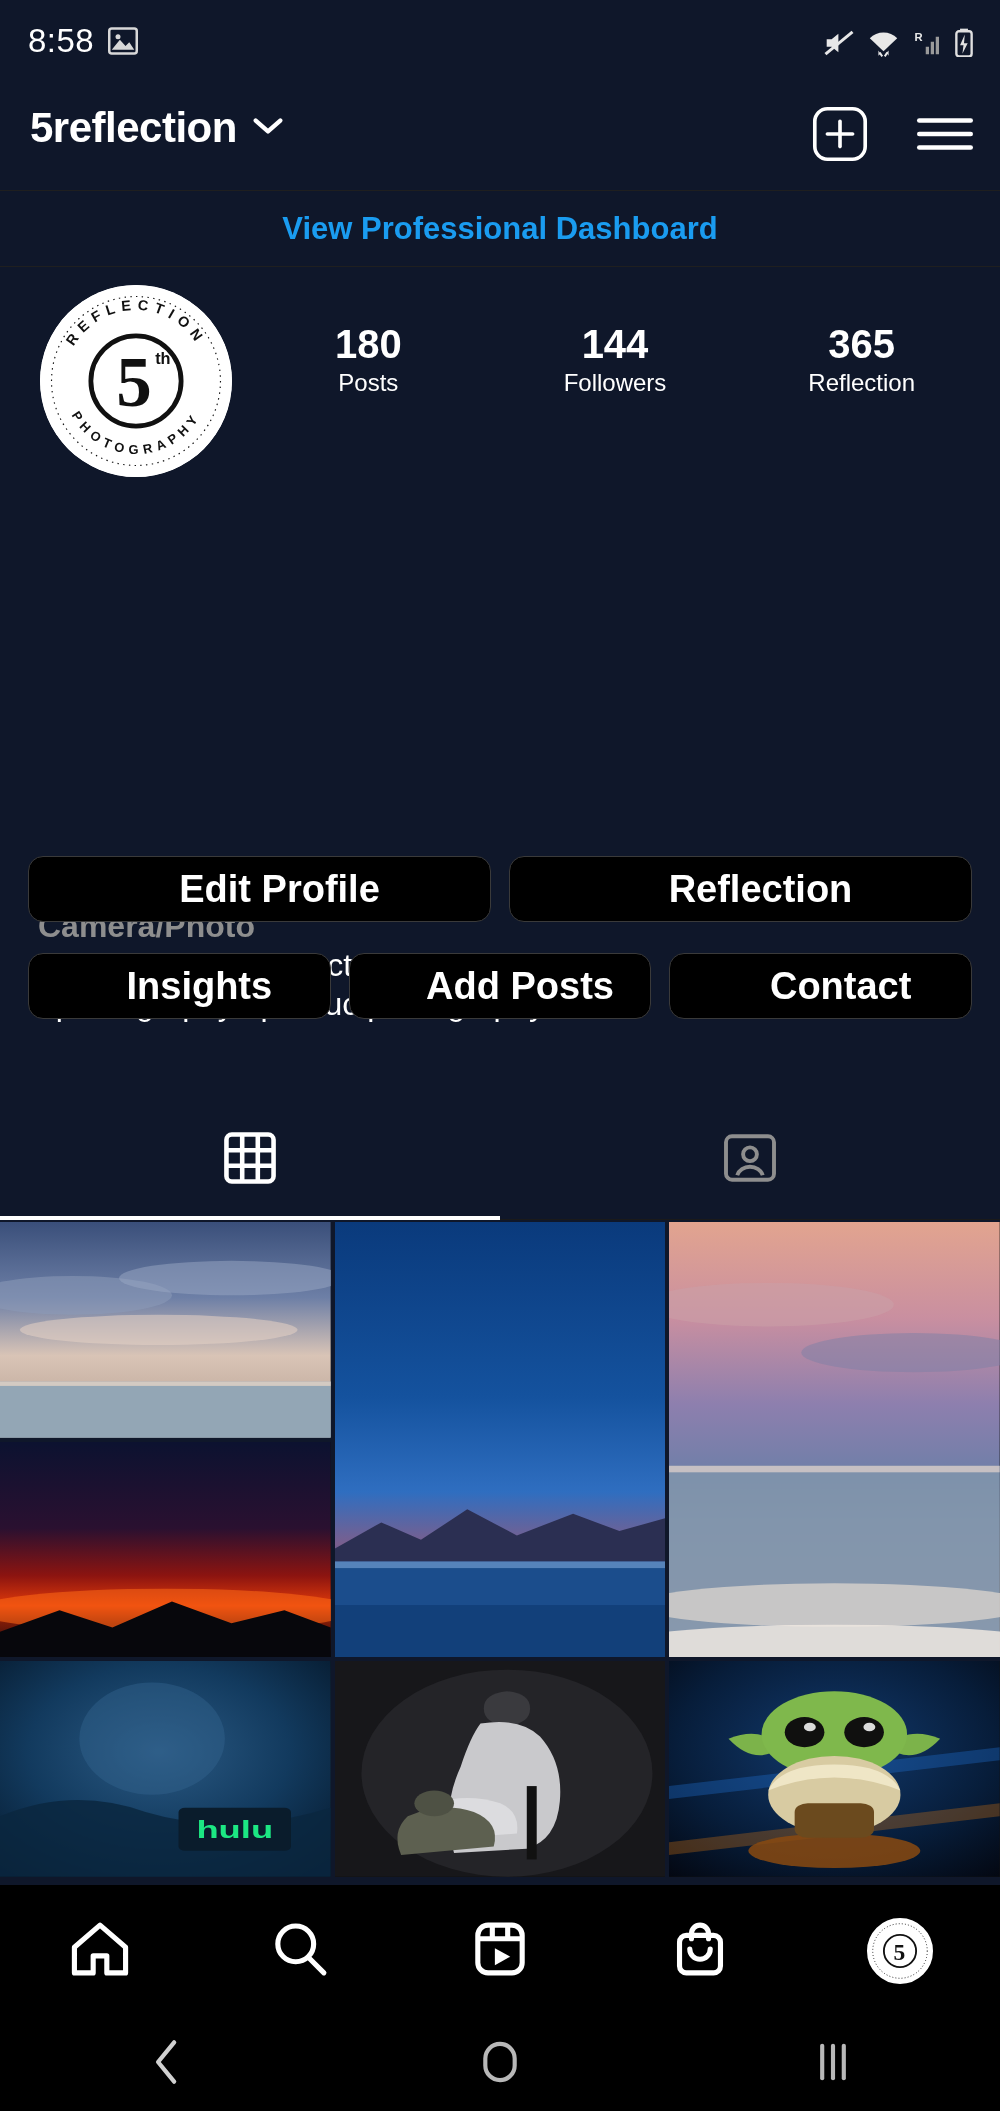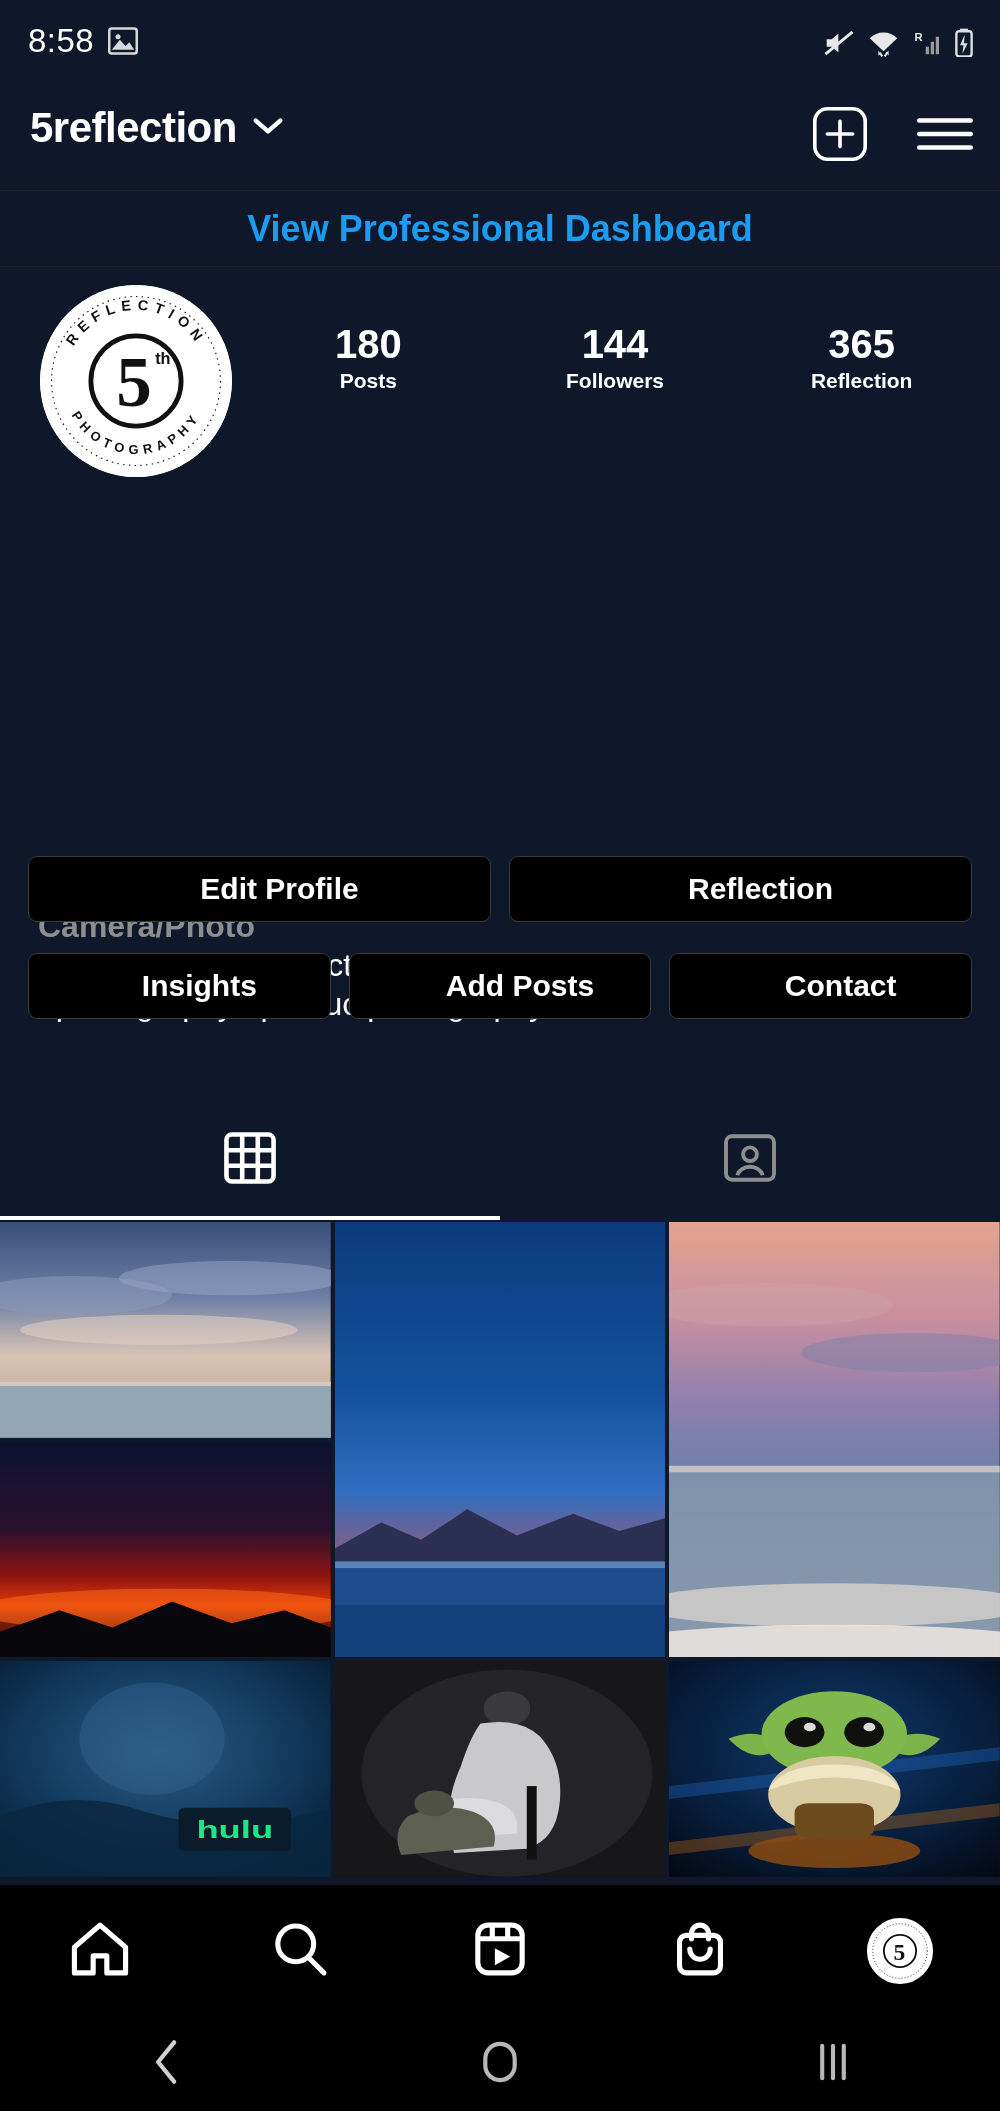--- a/index.html
+++ b/index.html
@@ -22,43 +22,43 @@
   .header { position:absolute; top:80px; left:0; width:1000px; height:110px;padding-left:9px; }
   .hdr-user { position:absolute; left:30px; top:24px; display:flex; align-items:center; gap:16px; }
   .hdr-username { font-size:42px; font-weight:700; color:#fff; letter-spacing:-.5px; }
   .hdr-actions { position:absolute; right:26px; top:26px; display:flex; align-items:center; gap:48px; }
 
   .hr { position:absolute; left:0; width:1000px; height:1px; background:#1f1f1f; }
 
   
   .prodash { position:absolute; top:191px; left:0; width:1000px; height:75px;
              display:flex; align-items:center; justify-content:center; }
-  .prodash-link { font-size:36px; font-weight:700; color:#1a9cf0; }
+  .prodash-link { font-size:31px; font-weight:700; color:#1a9cf0; }
 
   
   .profile { position:absolute; top:267px; left:0; width:1000px; }
   .avatar-row { position:relative; height:195px; }
   .avatar { position:absolute; left:40px; top:18px; width:192px; height:192px; border-radius:50%;
             background:#fff; overflow:hidden; }
   .stats { position:absolute; left:245px; top:55px; width:740px; display:flex; }
   .stat { flex:1; text-align:center; }
   .stat-num { font-size:40px; font-weight:700; color:#fff; line-height:1.12; }
-  .stat-lbl { font-size:21px; font-weight:700; color:#fff; line-height:1.3; }
+  .stat-lbl { font-size:24px; font-weight:400; color:#fff; line-height:1.3; }
 
   
   .bio { position:absolute; top:600px; left:38px; width:800px; }
   .bio-name { font-size:33px; font-weight:700; color:#fff; line-height:1.22; }
   .bio-cat { font-size:32px; font-weight:700; color:#8e8e8e; line-height:1.22; }
   .bio-line { font-size:32px; font-weight:400; color:#fff; line-height:1.2; }
 
   
   .btnrow { position:absolute; left:28px; width:944px; display:flex; gap:18px; }
-  .btn { height:66px; border:1px solid #3a3a3a; border-radius:9px; background:#000;
+  .btn { height:66px; border:1px solid #3a3a3a; border-radius:15px; background:#000;
          display:flex; align-items:center; justify-content:center;
-         font-size:30px; font-weight:700; color:#fff;padding-left:40px; }
+         font-size:38px; font-weight:700; color:#fff;padding-left:40px; }
   .btn-half { flex:1; }
 
   
   .tabs { position:absolute; top:1100px; left:0; width:1000px; height:120px; display:flex; }
   .tab { flex:1; display:flex; align-items:center; justify-content:center; position:relative; }
   .tab-underline { position:absolute; bottom:0; left:0; width:500px; height:4px; background:#fff; }
   .tabs-base { position:absolute; bottom:0; left:0; width:1000px; height:1px; background:#1a1a1a; }
 
   
   .grid { position:absolute; top:1222px; left:0; width:1000px; height:655px;

